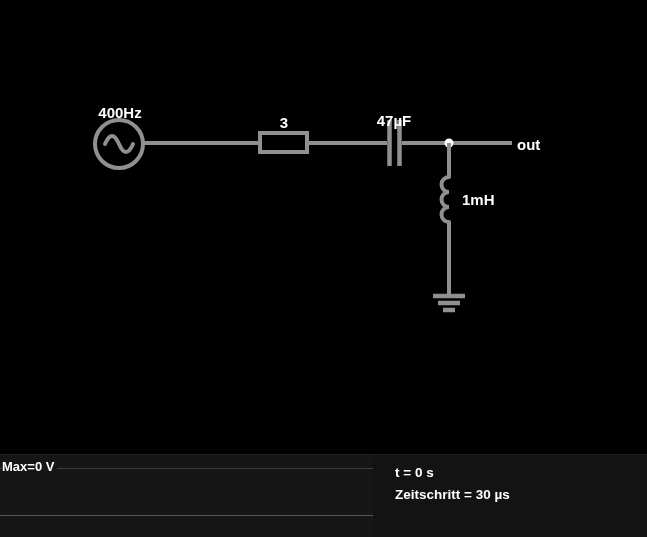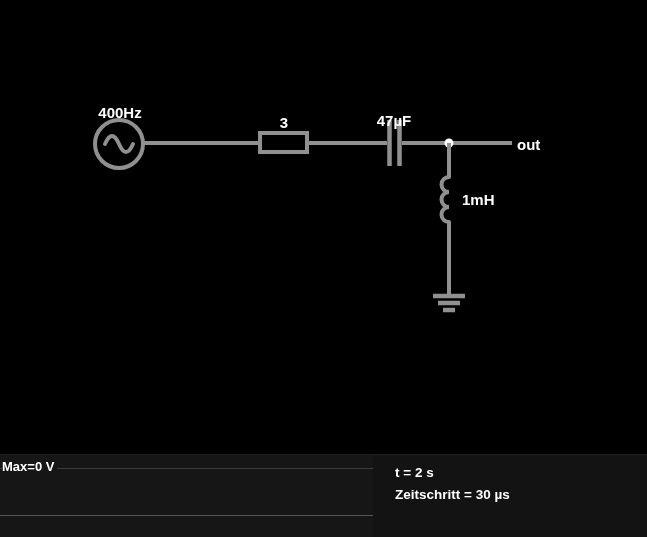--- a/index.html
+++ b/index.html
@@ -137,18 +137,18 @@
   <div class="bottom-band">
 
     <div class="scope">
       <div class="gridline g1"></div>
       <div class="gridline g2"></div>
       <div class="trace" id="scope-trace" style="background: rgb(189, 74, 27);"></div>
       <div class="max-label">Max=0 V</div>
     </div>
 
     <div class="status-info">
-      <div>t = 2 s</div>
+      <div>t = 0 s</div>
       <div>Zeitschritt = 30 µs</div>
     </div>
 
   </div>
 </div>
 
 </body></html>

